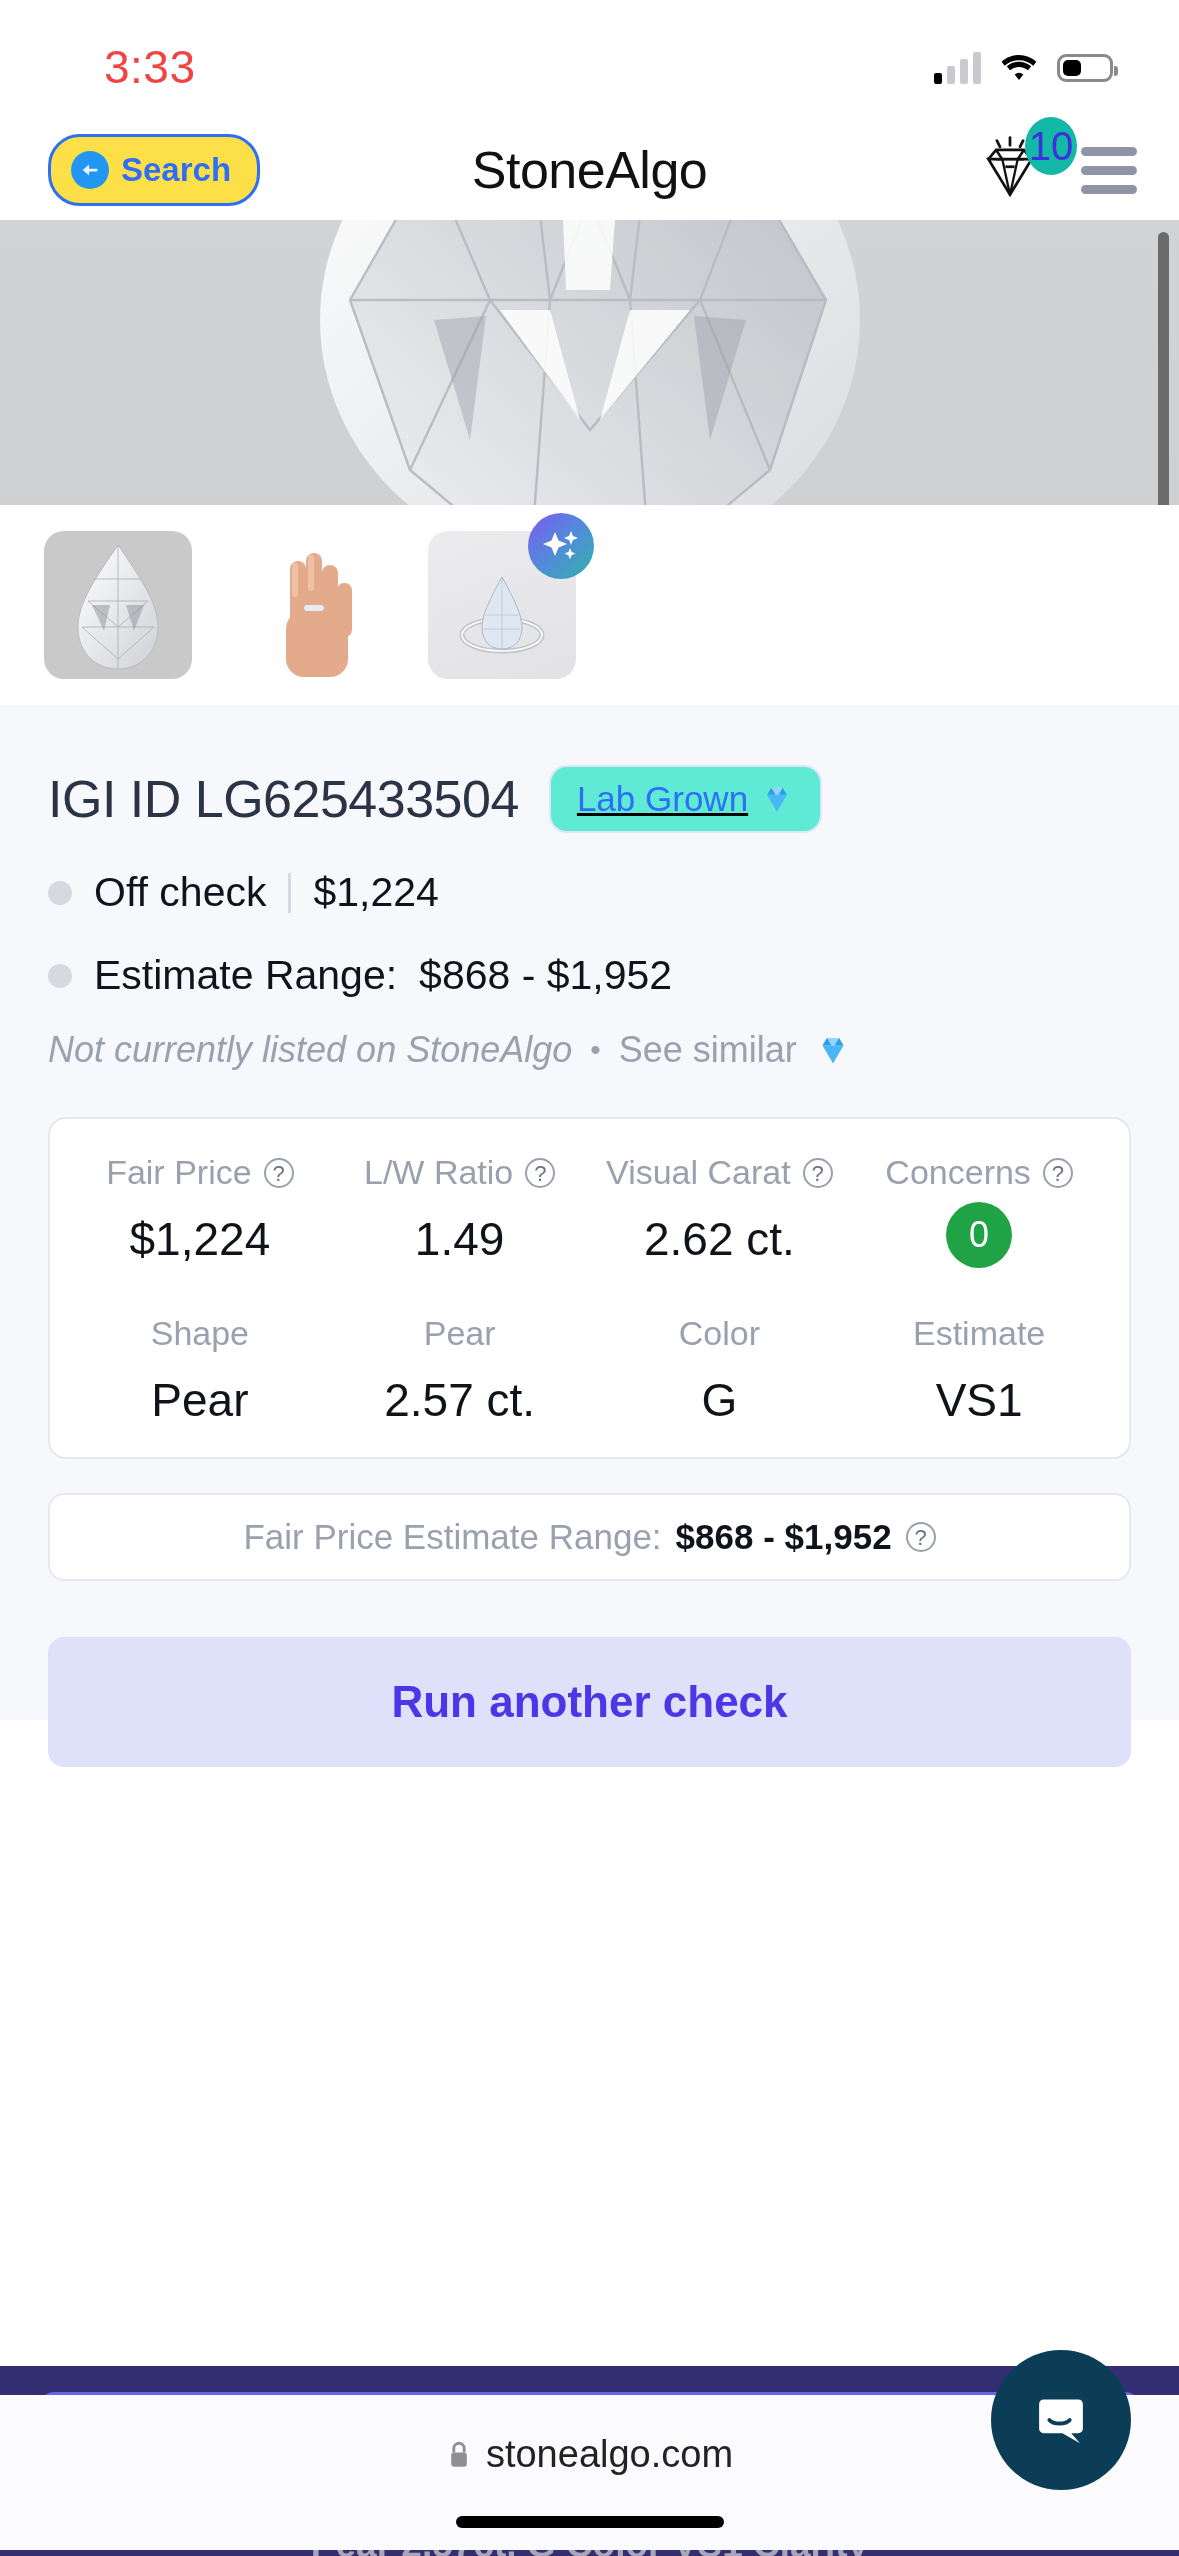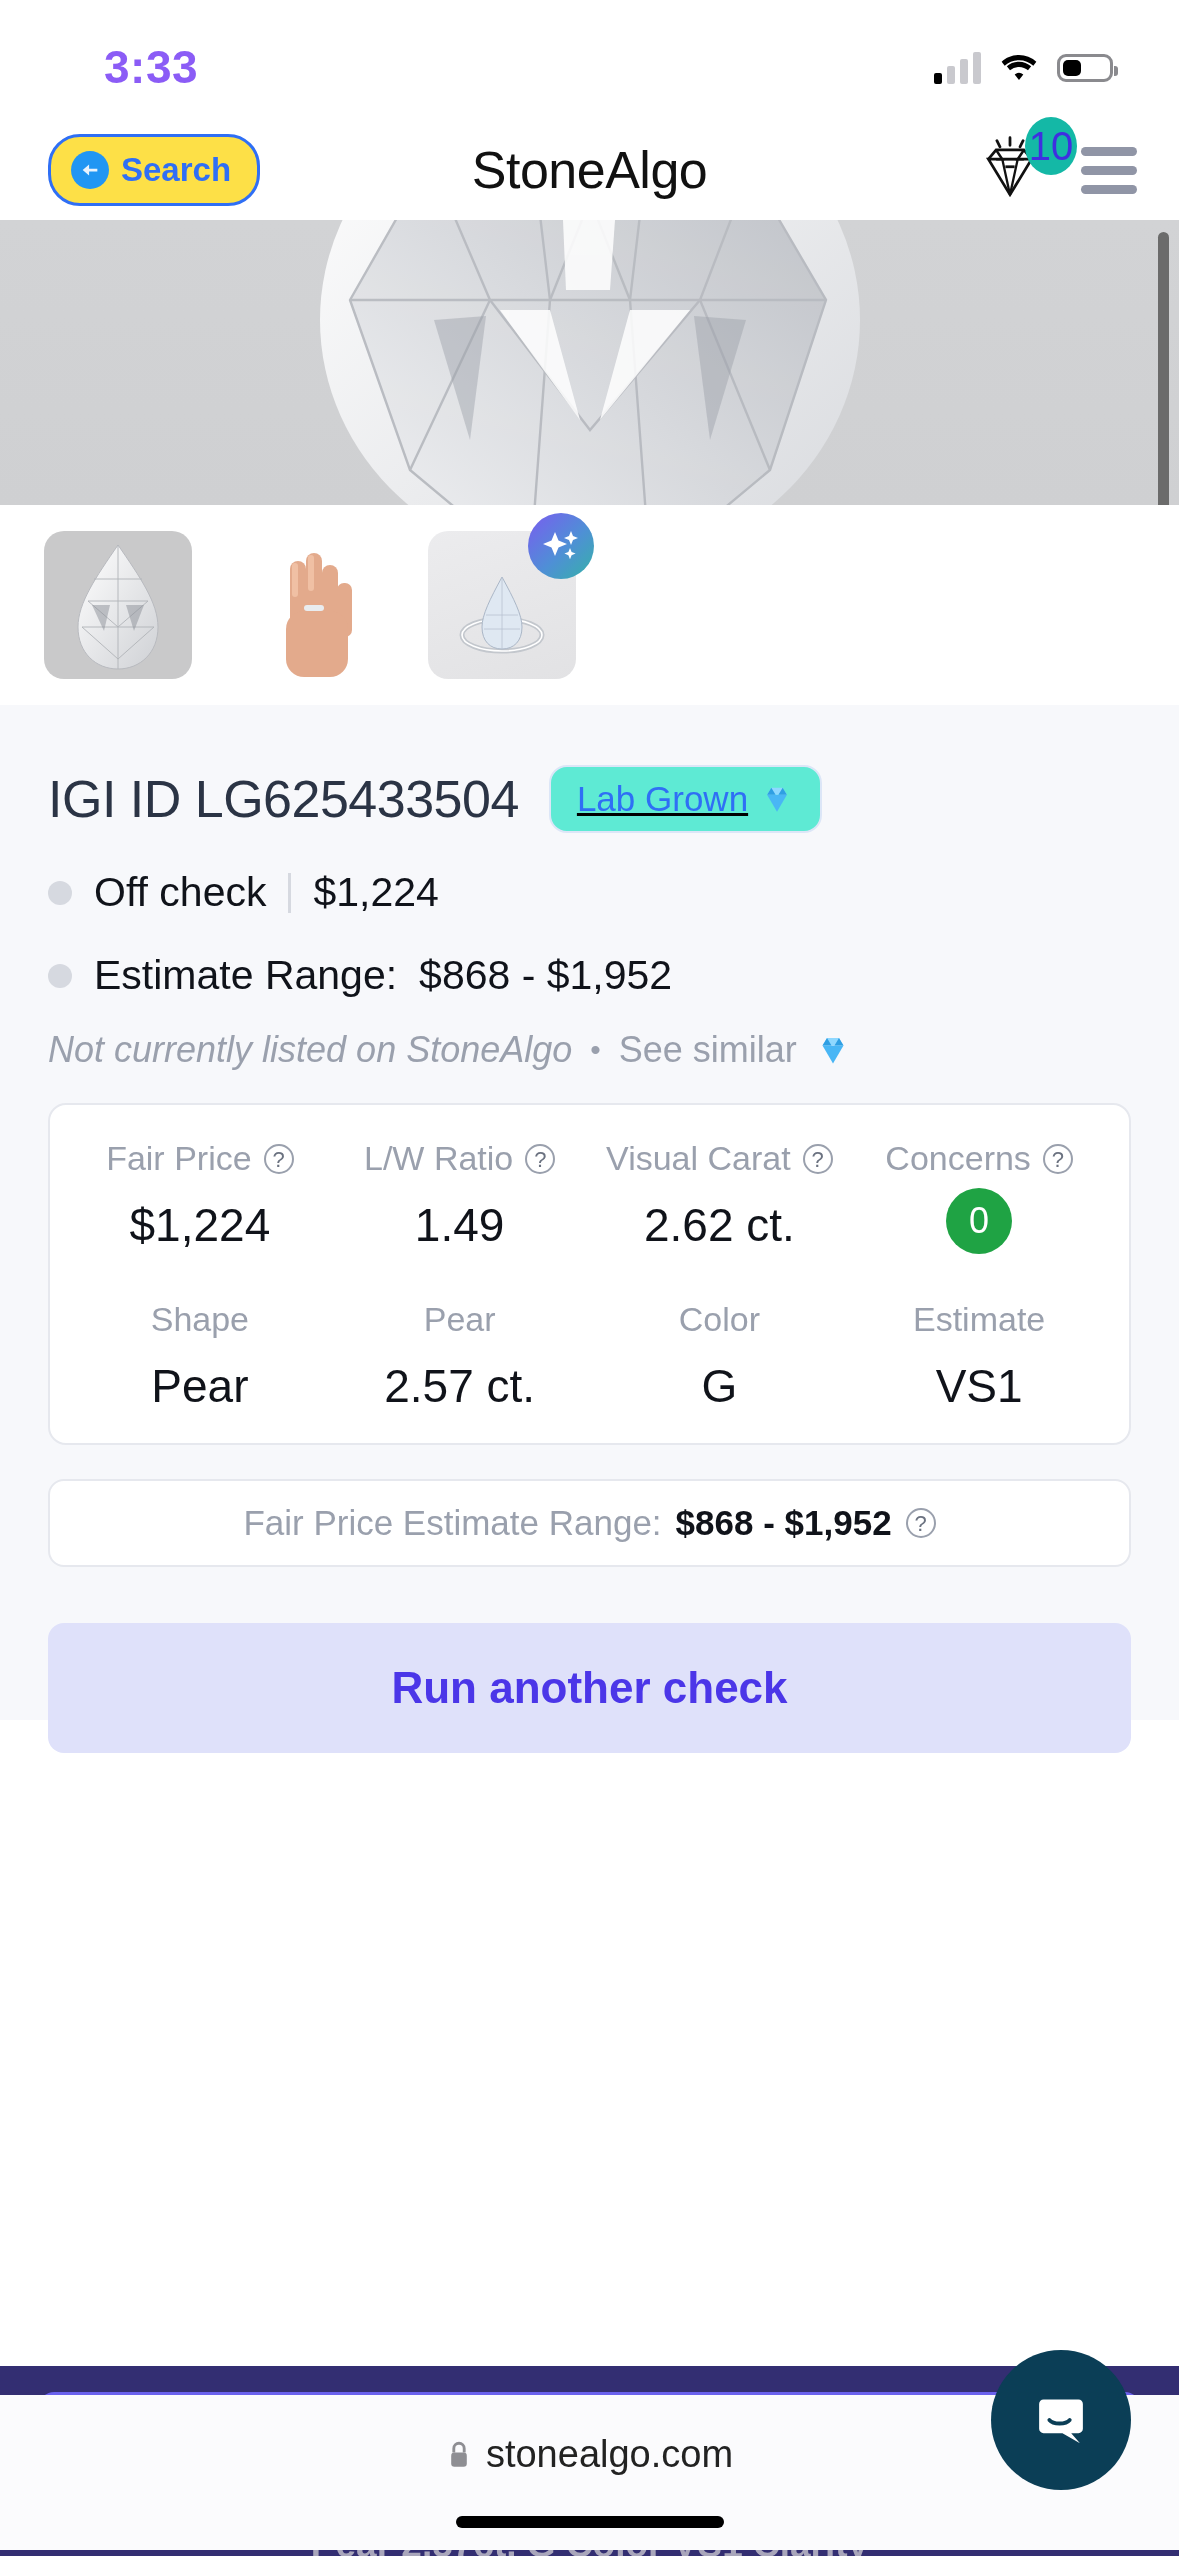--- a/index.html
+++ b/index.html
@@ -14,21 +14,21 @@
   
   .statusbar {
     height:120px; width:100%;
     display:flex; align-items:center;
     justify-content:space-between;
     padding:0 66px 0 0;
     background:#fff;
     position:relative;
   }
   .sb-time {
-    font-size:46px; font-weight:700; color:#8b5cf6;
+    font-size:46px; font-weight:400; color:#ef4444;
     letter-spacing:0.5px;
     margin-left:104px; margin-top:14px;
   }
   .sb-right { display:flex; align-items:center; gap:18px; margin-top:16px; }
   .bars { display:flex; align-items:flex-end; gap:5px; height:32px; }
   .bars i { width:8px; background:#c9c9ce; border-radius:2px; display:block; }
   .bars i.on { background:#000; }
   .bars i:nth-child(1){ height:11px; }
   .bars i:nth-child(2){ height:18px; }
   .bars i:nth-child(3){ height:25px; }
@@ -152,21 +152,21 @@
 
   .subnote {
     margin-top:30px; display:flex; align-items:center; gap:18px;
     font-size:36px; color:#9aa0ad;
   }
   .subnote .ital { font-style:italic; }
   .subnote .mid-dot { font-size:30px; color:#9aa0ad; }
 
   
   .stats-card {
-    margin-top:32px;
+    margin-top:46px;
     background:#fff; border:2px solid #e6e8ee; border-radius:18px;
     padding:34px 20px 30px;
   }
   .stats-row { display:flex; }
   .stat { flex:1; text-align:center; }
   .stat-label {
     font-size:34px; color:#9aa0ad;
     display:flex; align-items:center; justify-content:center; gap:12px;
   }
   .qmark {

